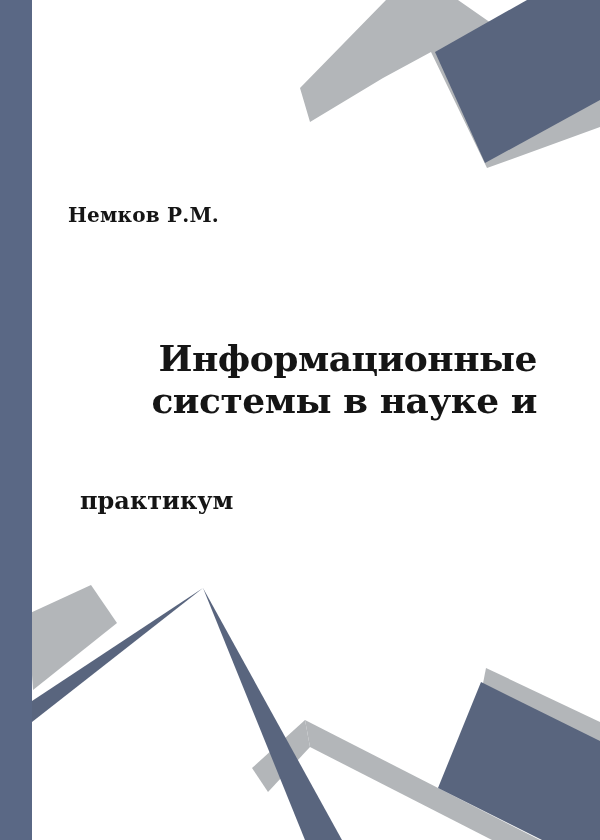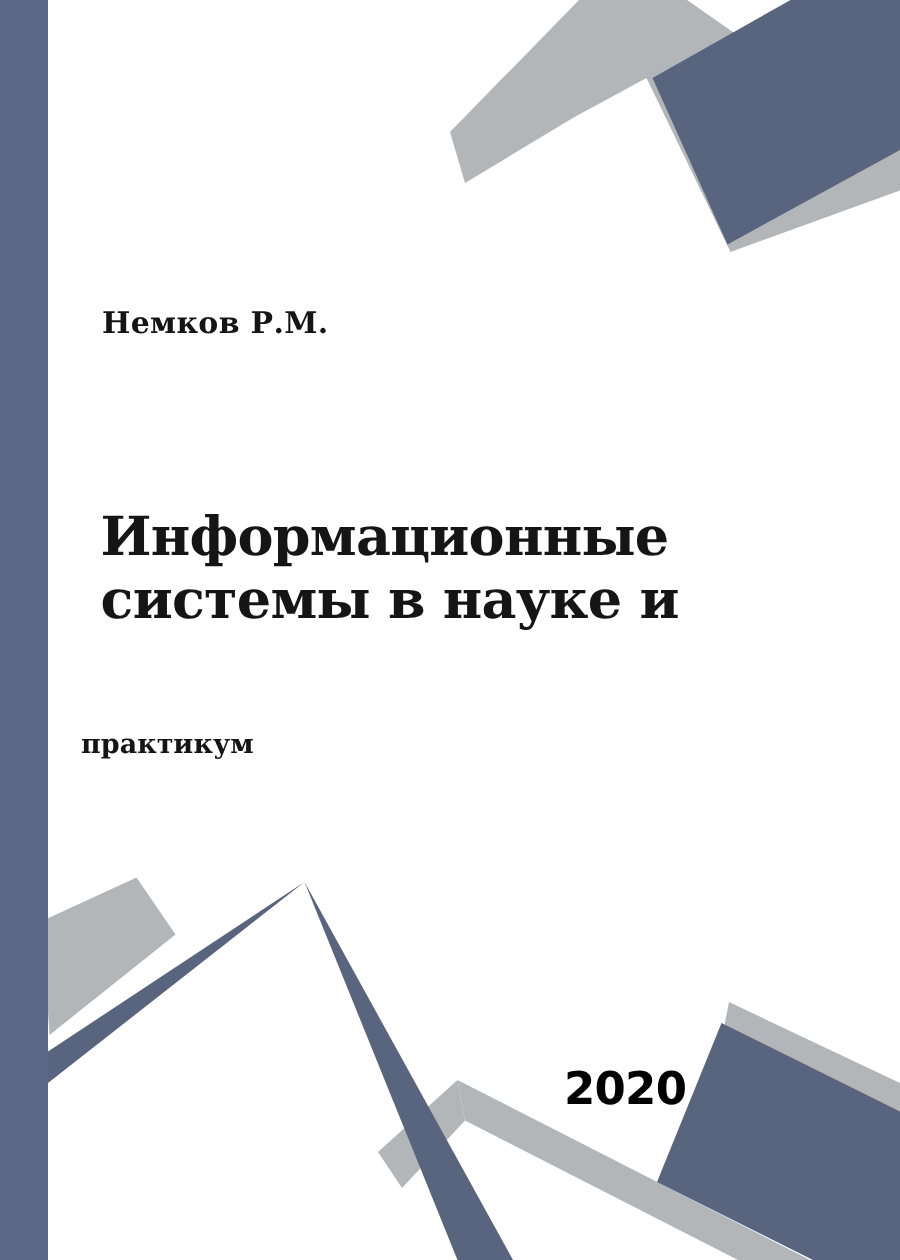--- a/index.html
+++ b/index.html
@@ -8,38 +8,39 @@
     --gray:#b3b6b9;
     --text:#151515;
   }
   html,body{margin:0;padding:0;background:#e8e8e8;}
   .cover{
     position:relative;
     width:600px;height:840px;
     background:#ffffff;
     overflow:hidden;
     font-family:"DejaVu Serif","Liberation Serif",serif;
+    text-align:right;
   }
   .art{position:absolute;left:0;top:0;width:600px;height:840px;display:block;}
   .shape-gray{fill:var(--gray);}
   .shape-slate{fill:var(--slate);}
   .shape-sidebar{fill:var(--sidebar);}
   .author{
     position:absolute;left:68px;top:203px;
     font-size:20px;font-weight:bold;color:var(--text);
     letter-spacing:0.2px;white-space:nowrap;
   }
   .title{
     position:absolute;left:67px;top:293px;width:470px;
     font-size:36px;font-weight:bold;color:var(--text);
     line-height:42px;letter-spacing:-0.5px;margin-top:44px;
   }
   .subtitle{
-    position:absolute;left:54px;top:486px;
-    font-size:18px;font-weight:bold;color:var(--text);
+    position:absolute;left:80px;top:486px;
+    font-size:24px;font-weight:bold;color:var(--text);
     white-space:nowrap;
   }
   .year{
     position:absolute;left:376px;top:709px;
     font-family:"DejaVu Sans","Liberation Sans",sans-serif;
     font-size:30px;font-weight:bold;color:#000000;
     letter-spacing:-0.5px;white-space:nowrap;
   }
 </style>
 </head>
@@ -65,15 +66,14 @@
 
   <div class="author">Немков Р.М.</div>
 
   <div class="title">
     <div>Информационные</div>
     <div>системы в науке и</div>
   </div>
 
   <div class="subtitle">практикум</div>
 
-  <div class="year">2020</div>
 
 </div>
 
 </body></html>

